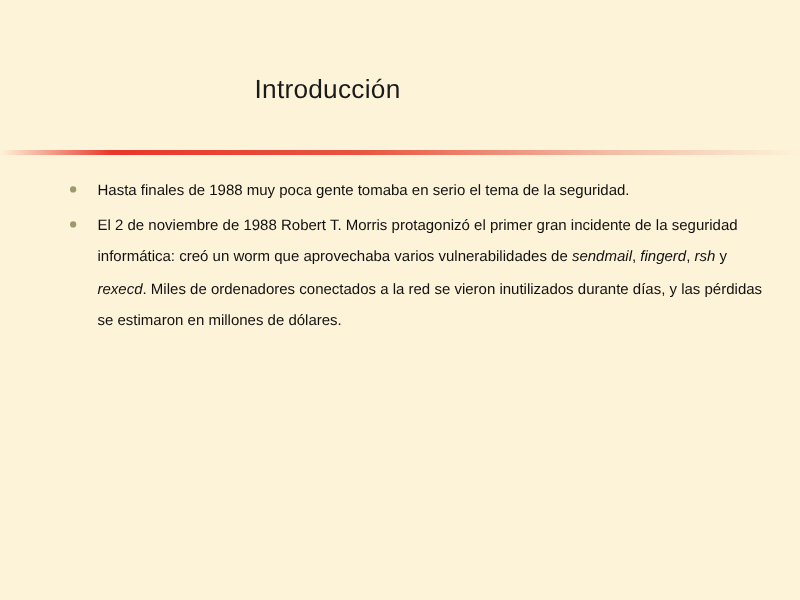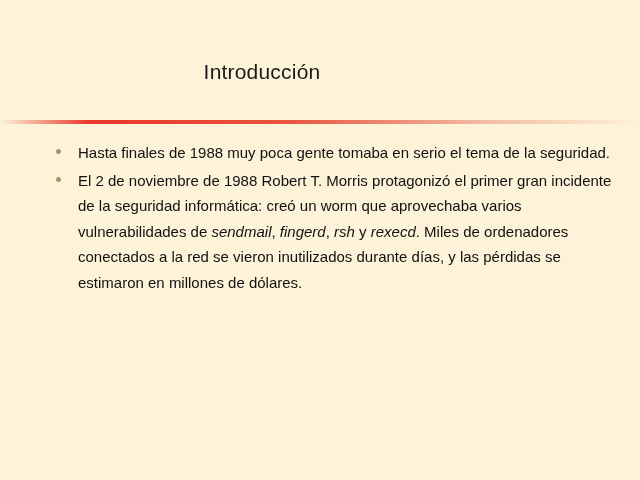--- a/index.html
+++ b/index.html
@@ -43,21 +43,21 @@
     left: 44px;
     top: 140px;
     width: 570px;
     list-style: none;
     margin: 0;
     padding: 0;
   }
   .bullet-item {
     position: relative;
     padding-left: 34px;
-    font-size: 15px;
+    font-size: 12px;
     line-height: 25.5px;
     color: #111111;
     margin-bottom: 2px;
   }
   .bullet-mark {
     position: absolute;
     left: 12px;
     top: 9px;
     width: 5px;
     height: 5px;

